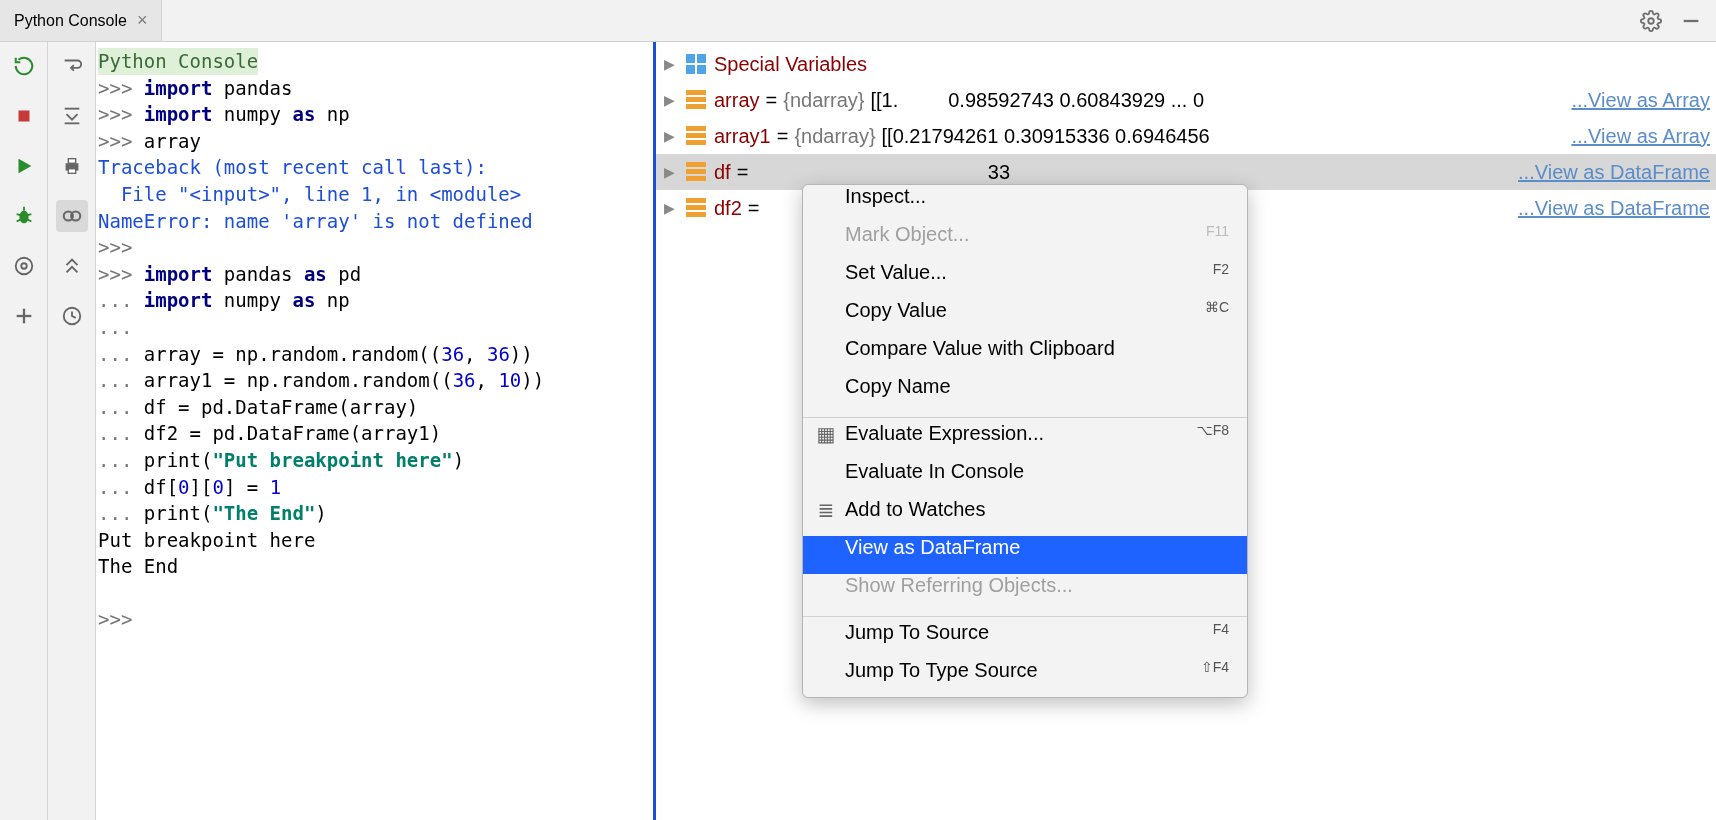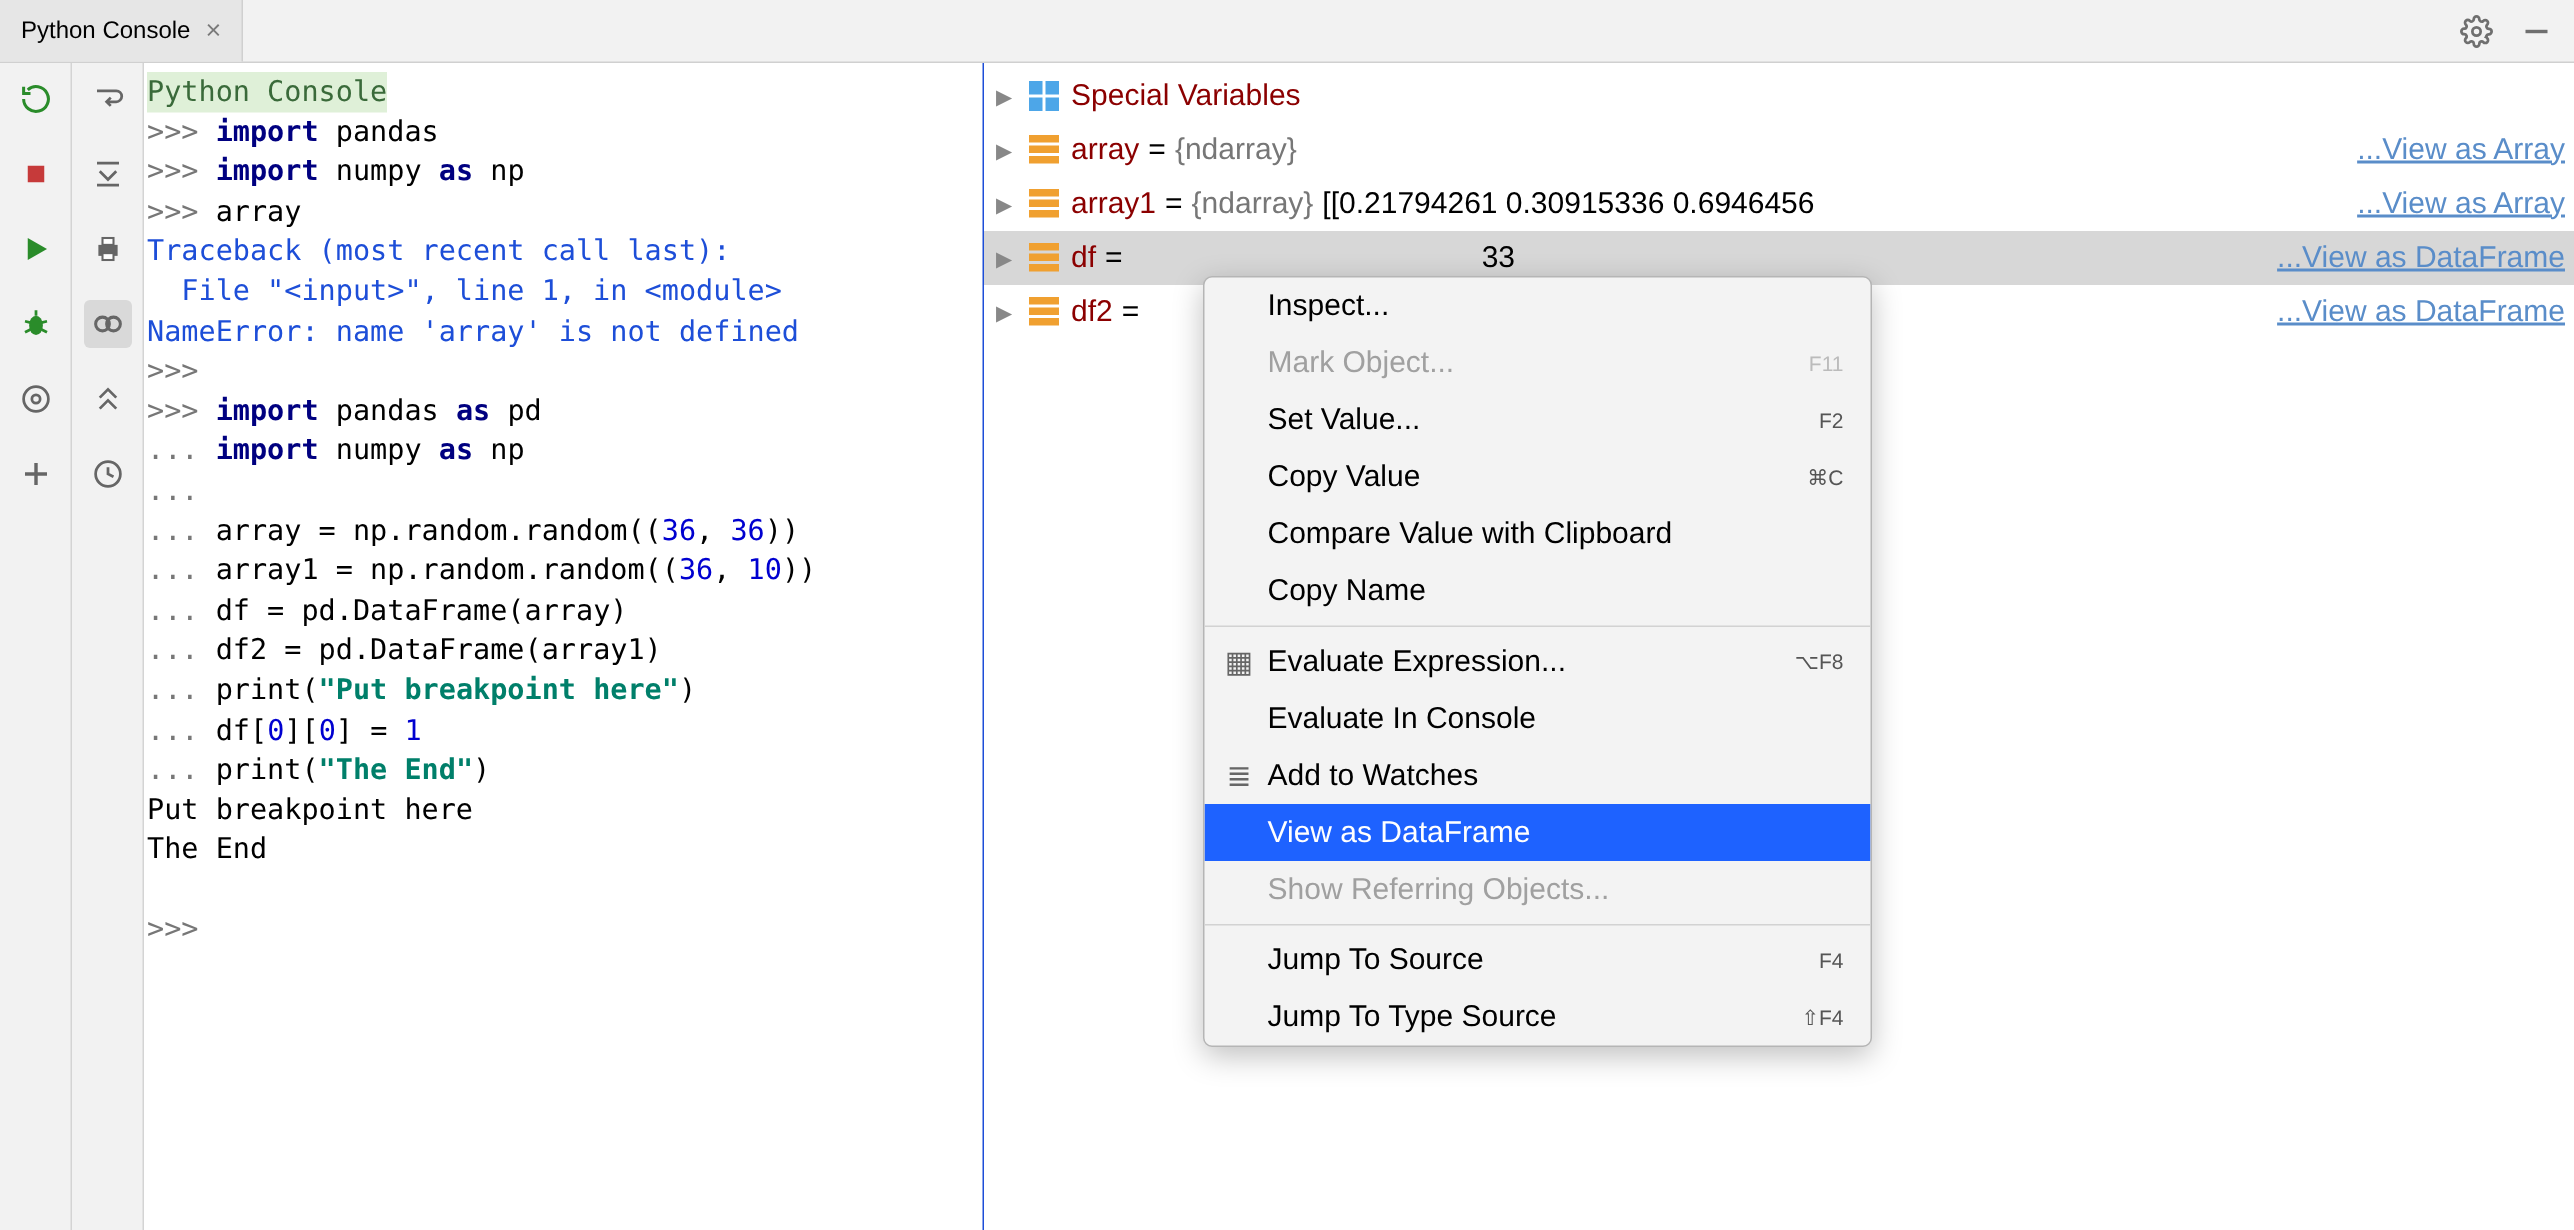--- a/index.html
+++ b/index.html
@@ -46,21 +46,21 @@
   }
   .gutter2 { background:#f2f2f2; }
   .gicon { width:32px; height:32px; display:flex; align-items:center; justify-content:center; color:#666; cursor:pointer; border-radius:4px; }
   .gicon.active { background:#d9d9d9; }
   .gicon svg { width:22px; height:22px; }
 
   .console {
     flex: 0 0 560px;
     padding: 6px 2px;
     background:#fff;
-    border-right: 1px solid #1d4ed8;
+    border-right: 3px solid #1d4ed8;
     font-family: Menlo, "DejaVu Sans Mono", Consolas, monospace;
     font-size: 19px;
     line-height: 1.4;
     white-space: pre;
     overflow:hidden;
   }
   .console-title { background:#dff0d8; color:#3a6a3a; display:inline-block; }
   .prompt { color:#777; }
   .kw { color:#000080; font-weight:bold; }
   .err { color:#1d4ed8; }
@@ -98,21 +98,21 @@
     width: 446px;
     background:#f3f3f3;
     border:1px solid #b5b5b5;
     border-radius:6px;
     box-shadow: 0 6px 20px rgba(0,0,0,.25);
     font-size:20px;
     overflow:hidden;
     z-index: 10;
   }
   .cm-item {
-    display:flex; align-items:center;
+    display:flex; align-items:flex-start;
     height:38px;
     padding-left:42px; padding-right:18px;
     position:relative;
     cursor:pointer;
   }
   .cm-item.disabled { color:#a0a0a0; cursor:default; }
   .cm-item.highlight { background:#1e62ff; color:#fff; }
   .cm-item .shortcut { margin-left:auto; color:#555; font-size:14px; }
   .cm-item.disabled .shortcut { color:#bbb; }
   .cm-item .cm-icon { position:absolute; left:12px; width:22px; text-align:center; color:#666; }
@@ -267,20 +267,21 @@
         <span class="chevron">▶</span>
         <span class="vicon">
           <div class="vicon-bar"></div>
           <div class="vicon-bar"></div>
           <div class="vicon-bar"></div>
         </span>
         <div class="vrow-text truncate">
           <span class="vname">array</span>
           <span> = </span>
           <span class="vtype">{ndarray} </span>
+          <span style="white-space:pre">[[1.         0.98592743 0.60843929 ... 0</span>
         </div>
         <span class="vlink" style="margin-left: auto; padding-right: 6px;">...View as Array</span>
       </div>
       <div class="var-row">
         <span class="chevron">▶</span>
         <span class="vicon">
           <div class="vicon-bar"></div>
           <div class="vicon-bar"></div>
           <div class="vicon-bar"></div>
         </span>

